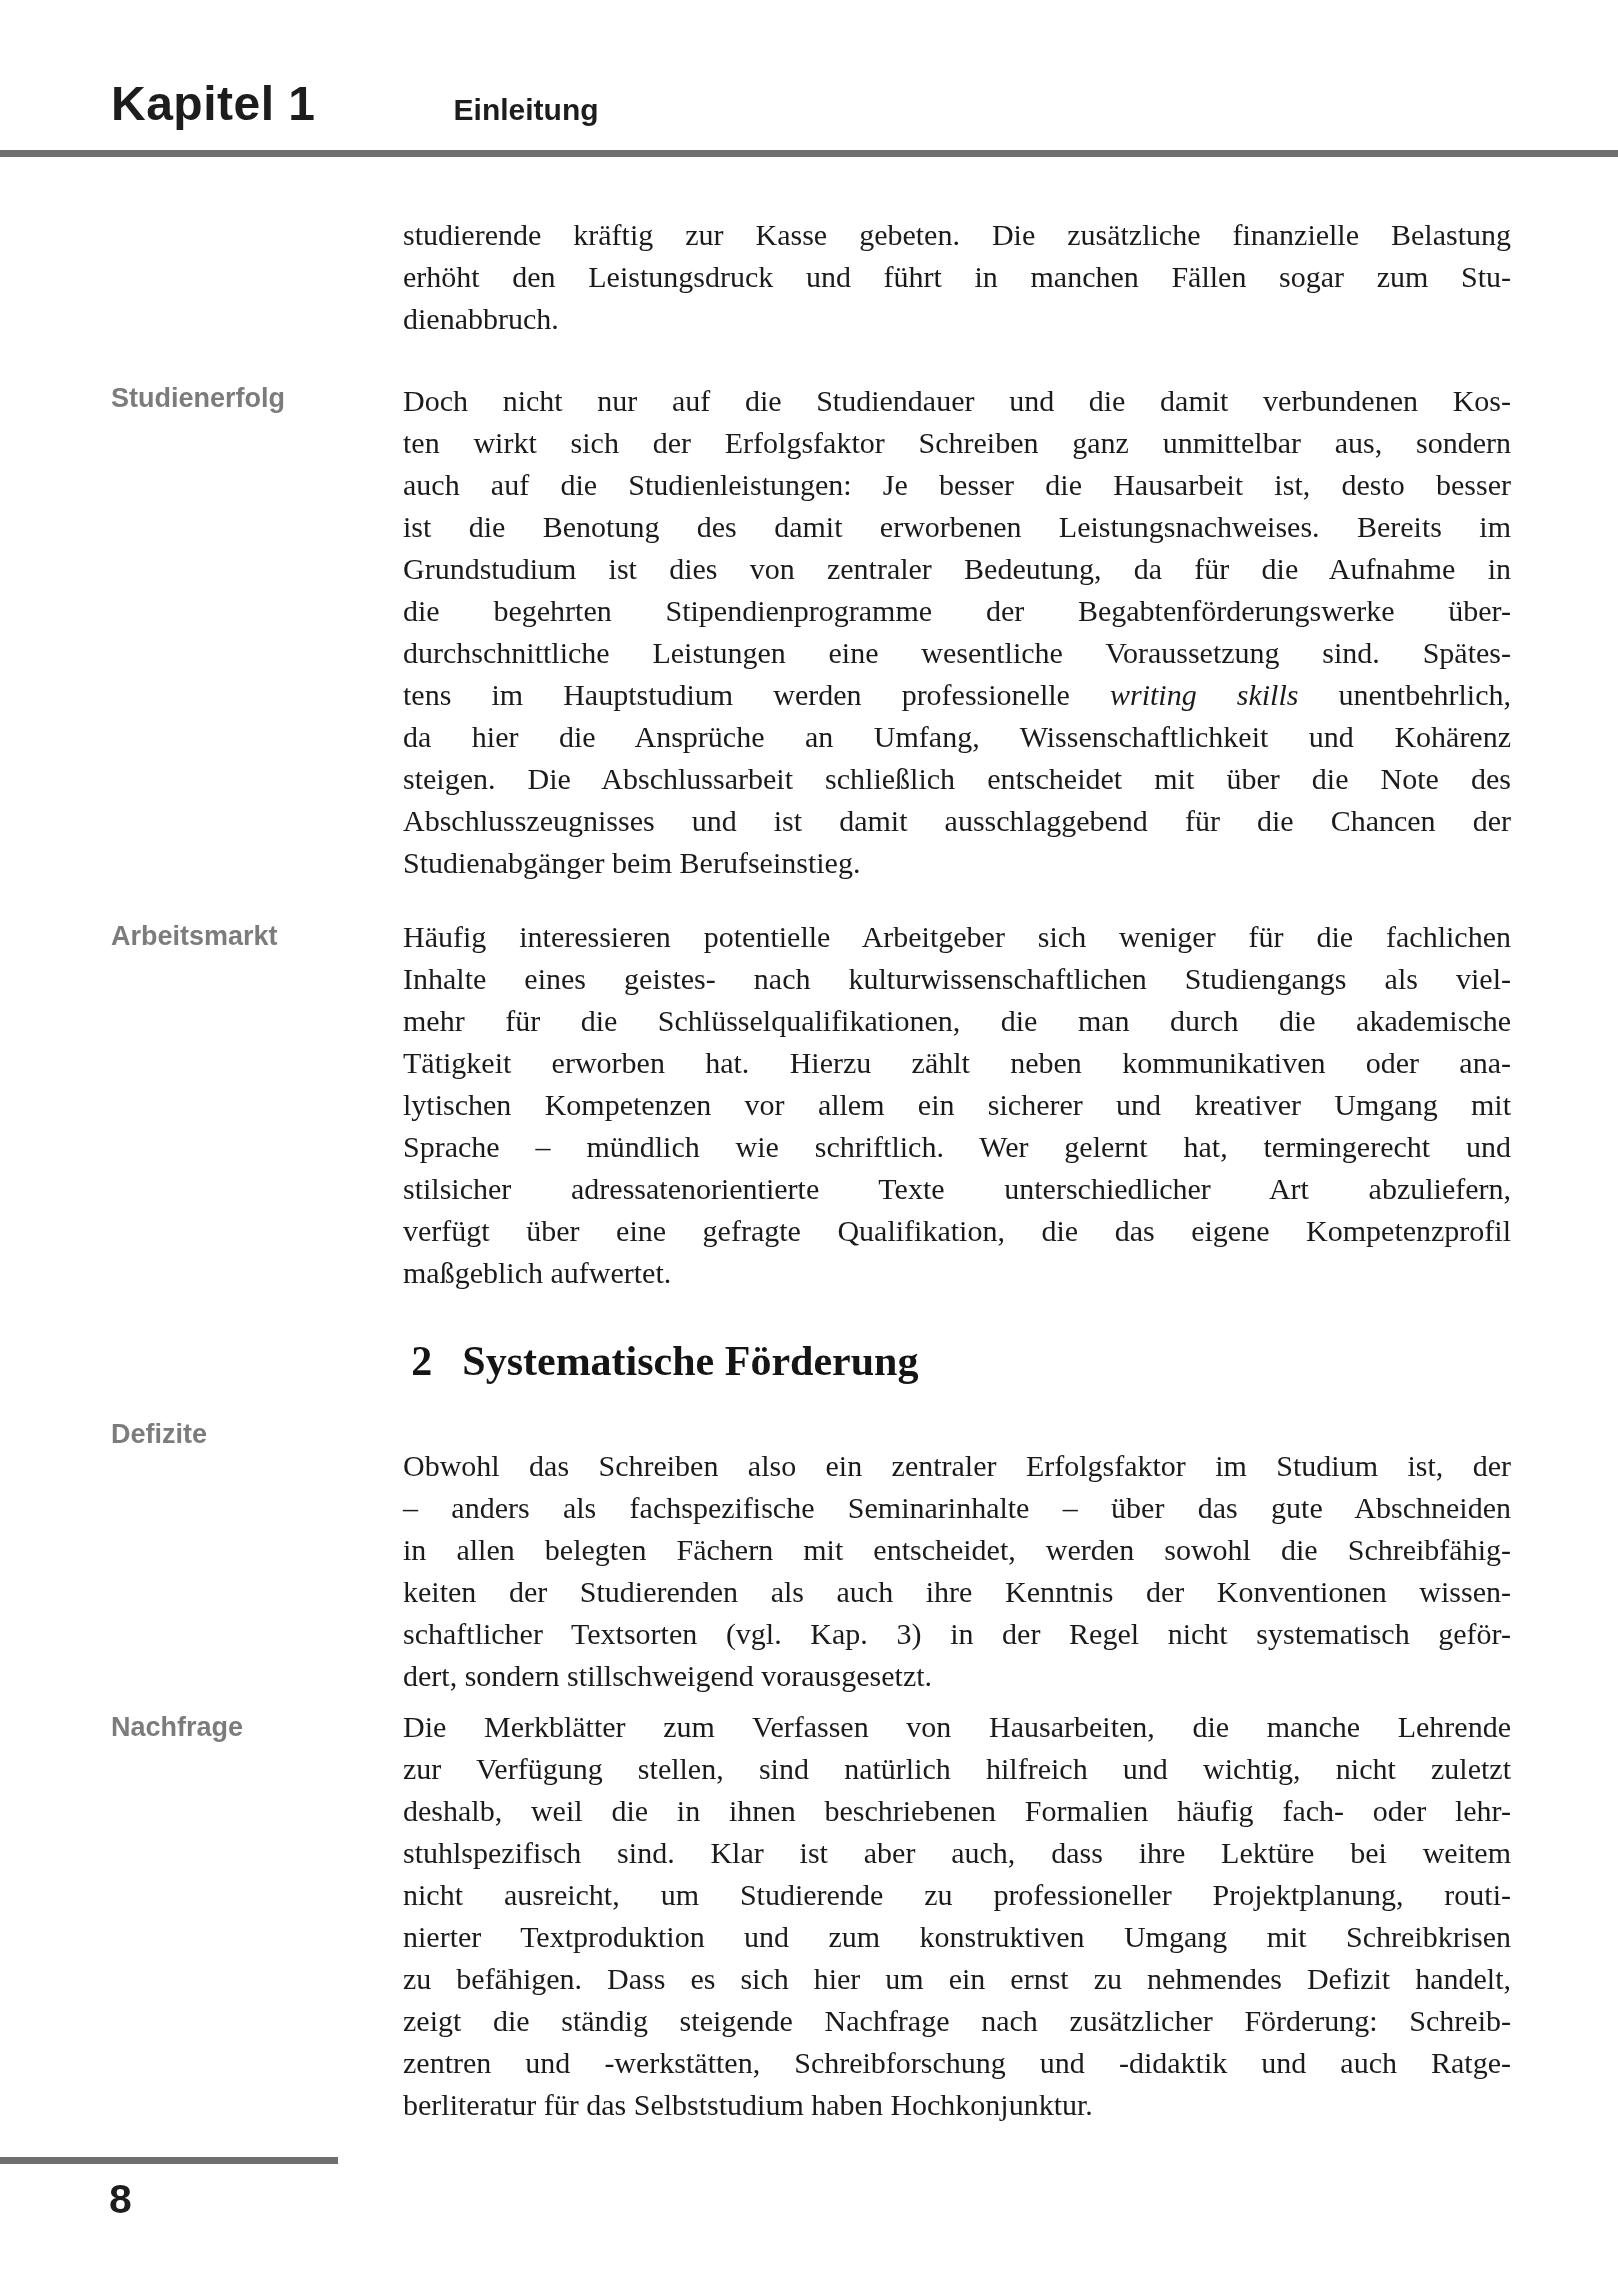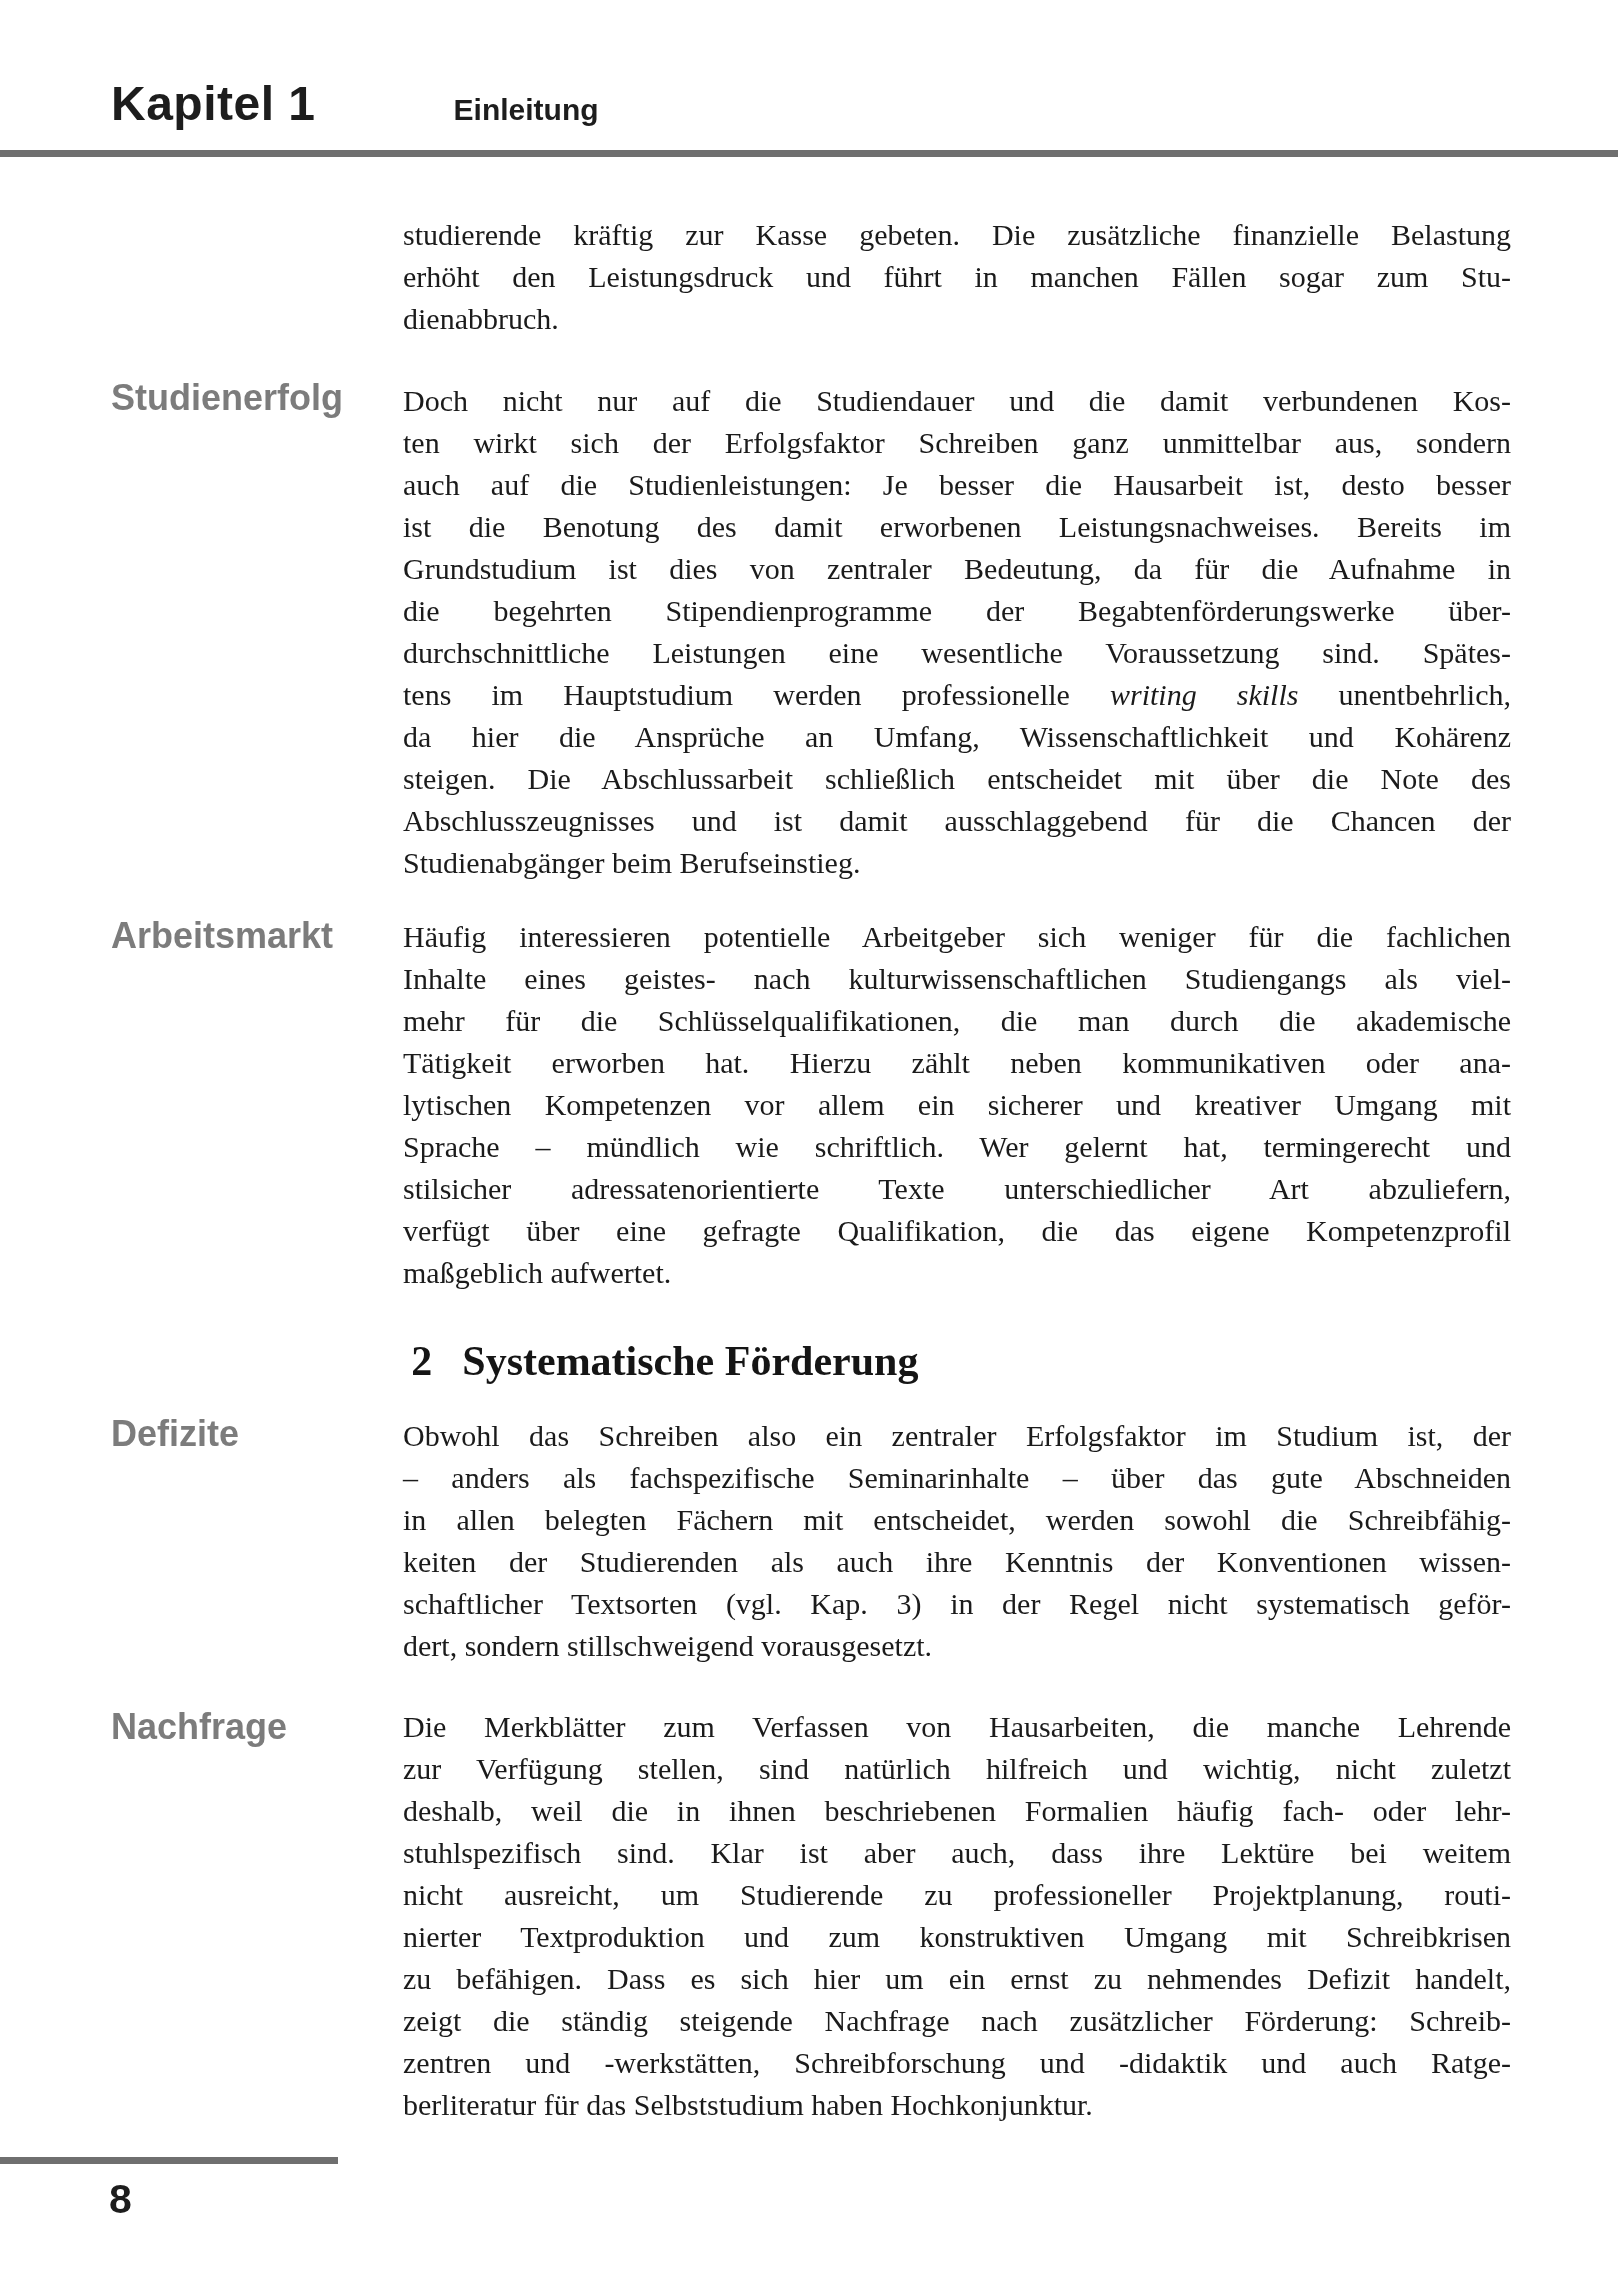--- a/index.html
+++ b/index.html
@@ -34,21 +34,21 @@
     background: #6f6f6f;
   }
 
   
   .margin-label {
     position: absolute;
     left: 111px;
     width: 277px;
     font-family: "Liberation Sans", sans-serif;
     font-weight: bold;
-    font-size: 36px;
+    font-size: 27px;
     line-height: 42px;
     color: #7c7c7c;
     white-space: nowrap;
   }
 
   
   .paragraph {
     position: absolute;
     left: 403px;
     width: 1108px;
@@ -142,21 +142,21 @@
         <div class="line"><span>Inhalte eines geistes- nach kulturwissenschaftlichen Studiengangs als viel-</span></div>
         <div class="line"><span>mehr für die Schlüsselqualifikationen, die man durch die akademische</span></div>
         <div class="line"><span>Tätigkeit erworben hat. Hierzu zählt neben kommunikativen oder ana-</span></div>
         <div class="line"><span>lytischen Kompetenzen vor allem ein sicherer und kreativer Umgang mit</span></div>
         <div class="line"><span>Sprache – mündlich wie schriftlich. Wer gelernt hat, termingerecht und</span></div>
         <div class="line"><span>stilsicher adressatenorientierte Texte unterschiedlicher Art abzuliefern,</span></div>
         <div class="line"><span>verfügt über eine gefragte Qualifikation, die das eigene Kompetenzprofil</span></div>
         <div class="line last"><span>maßgeblich aufwertet.</span></div>
       </div>
       <div class="section-heading" style="top: 1336px;"><span class="heading-number">2</span><span>Systematische Förderung</span></div>
-      <div class="paragraph" style="top: 1415px;">
+      <div class="paragraph" style="top: 1445px;">
         <div class="line"><span>Obwohl das Schreiben also ein zentraler Erfolgsfaktor im Studium ist, der</span></div>
         <div class="line"><span>– anders als fachspezifische Seminarinhalte – über das gute Abschneiden</span></div>
         <div class="line"><span>in allen belegten Fächern mit entscheidet, werden sowohl die Schreibfähig-</span></div>
         <div class="line"><span>keiten der Studierenden als auch ihre Kenntnis der Konventionen wissen-</span></div>
         <div class="line"><span>schaftlicher Textsorten (vgl. Kap. 3) in der Regel nicht systematisch geför-</span></div>
         <div class="line last"><span>dert, sondern stillschweigend vorausgesetzt.</span></div>
       </div>
       <div class="paragraph" style="top: 1706px;">
         <div class="line"><span>Die Merkblätter zum Verfassen von Hausarbeiten, die manche Lehrende</span></div>
         <div class="line"><span>zur Verfügung stellen, sind natürlich hilfreich und wichtig, nicht zuletzt</span></div>

